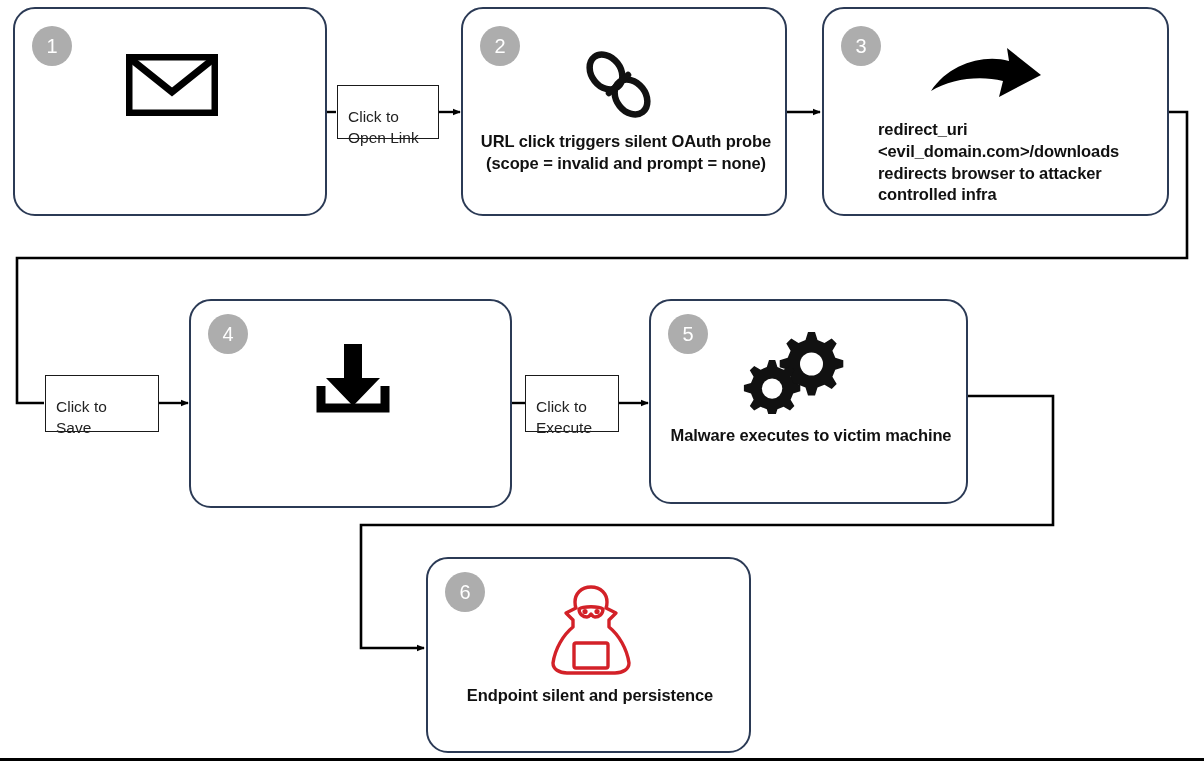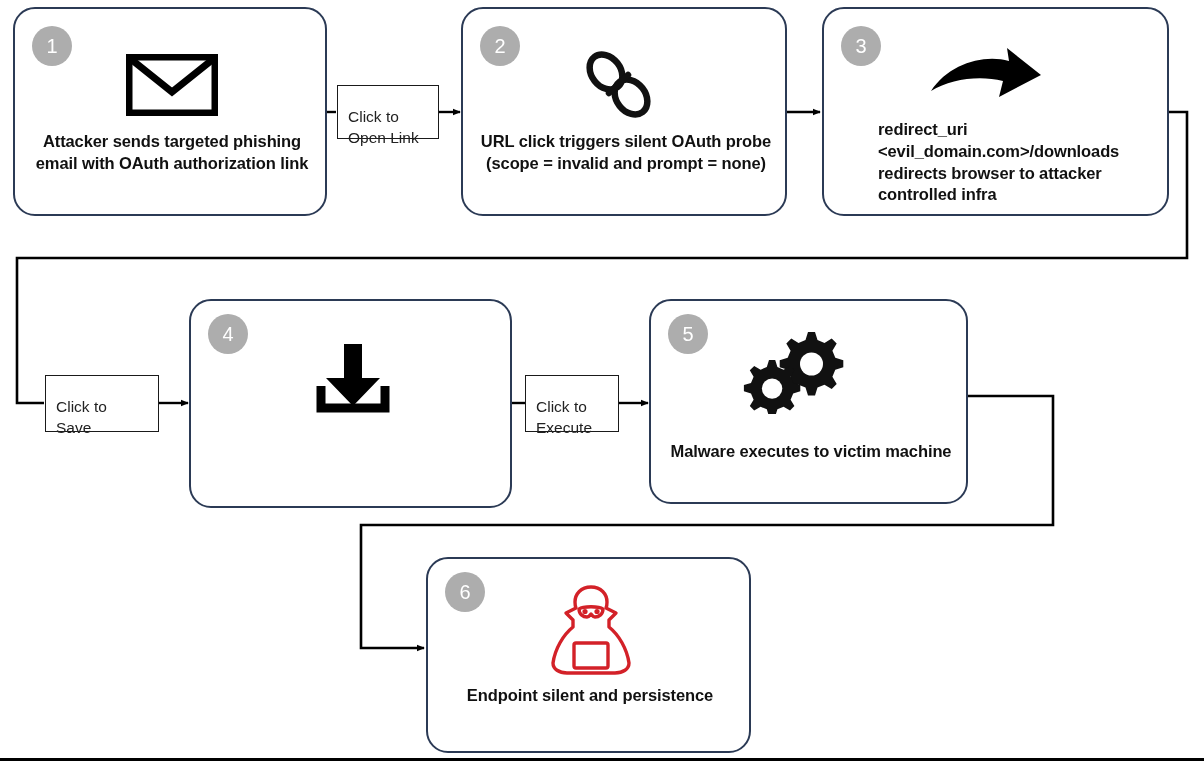--- a/index.html
+++ b/index.html
@@ -124,22 +124,20 @@
   </svg>
 
   <div class="step-box" style="left:13px; top:7px; width:314px; height:209px;">
     <div class="step-num" style="left:17px; top:17px;">1</div>
     <div class="step-icon" style="left:100px; top:45px; width:114px; height:62px;">
       <svg width="92" height="62" viewBox="0 0 92 62">
         <rect x="3" y="3" width="86" height="56" fill="#ffffff" stroke="#000000" stroke-width="7"></rect>
         <path d="M6,6 L46,38 L86,6" fill="none" stroke="#000000" stroke-width="7"></path>
       </svg>
     </div>
-    <div class="step-label label-center" style="left:8px; top:122px; width:298px;">Attacker sends targeted phishing
-email with OAuth authorization link</div>
   </div>
 
   <div class="step-box" style="left:461px; top:7px; width:326px; height:209px;">
     <div class="step-num" style="left:17px; top:17px;">2</div>
     <div class="step-icon" style="left:110px; top:40px; width:92px; height:72px;">
       <svg width="74" height="72" viewBox="0 0 74 72">
         <g fill="none" stroke="#111111" stroke-width="6.5" stroke-linecap="round">
           <ellipse cx="24" cy="23" rx="14.5" ry="19" transform="rotate(-38 24 23)"></ellipse>
           <ellipse cx="49" cy="48" rx="14.5" ry="19" transform="rotate(-38 49 48)"></ellipse>
           <path d="M27,44 L46,26"></path>
@@ -184,21 +182,21 @@
                    l5,-5 l7.2,4.3 l7,-2.9 z"></path>
           <circle cx="69.5" cy="38" r="11.5" fill="#ffffff"></circle>
           <path d="M27,34 l6.2,0 l2.2,7.1 l6.2,2.6 l6.4,-3.8 l4.4,4.4 l-3.8,6.4 l2.6,6.2 l7.1,2.2
                    l0,6.2 l-7.1,2.2 l-2.6,6.2 l3.8,6.4 l-4.4,4.4 l-6.4,-3.8 l-6.2,2.6 l-2.2,7.1
                    l-6.2,0 l-2.2,-7.1 l-6.2,-2.6 l-6.4,3.8 l-4.4,-4.4 l3.8,-6.4 l-2.6,-6.2 l-7.1,-2.2
                    l0,-6.2 l7.1,-2.2 l2.6,-6.2 l-3.8,-6.4 l4.4,-4.4 l6.4,3.8 l6.2,-2.6 z"></path>
           <circle cx="30.1" cy="62.6" r="10.2" fill="#ffffff"></circle>
         </g>
       </svg>
     </div>
-    <div class="step-label label-center" style="left:4px; top:124px; width:312px;margin-top:16px;">Malware executes to victim machine</div>
+    <div class="step-label label-center" style="left:4px; top:124px; width:312px;">Malware executes to victim machine</div>
   </div>
 
   <div class="step-box" style="left:426px; top:557px; width:325px; height:196px;">
     <div class="step-num" style="left:17px; top:13px;">6</div>
     <div class="step-icon" style="left:104px; top:24px; width:118px; height:94px;">
       <svg width="84" height="94" viewBox="0 0 84 94">
         <g fill="none" stroke="#d32128" stroke-width="3.4" stroke-linejoin="round" stroke-linecap="round">
           <path d="M42,4 C52,4 58,11 58,19 C58,23 57,25 57,25
                    L67,30 L60,37 L60,44
                    C70,52 78,66 80,80 C80,86 74,90 66,90

